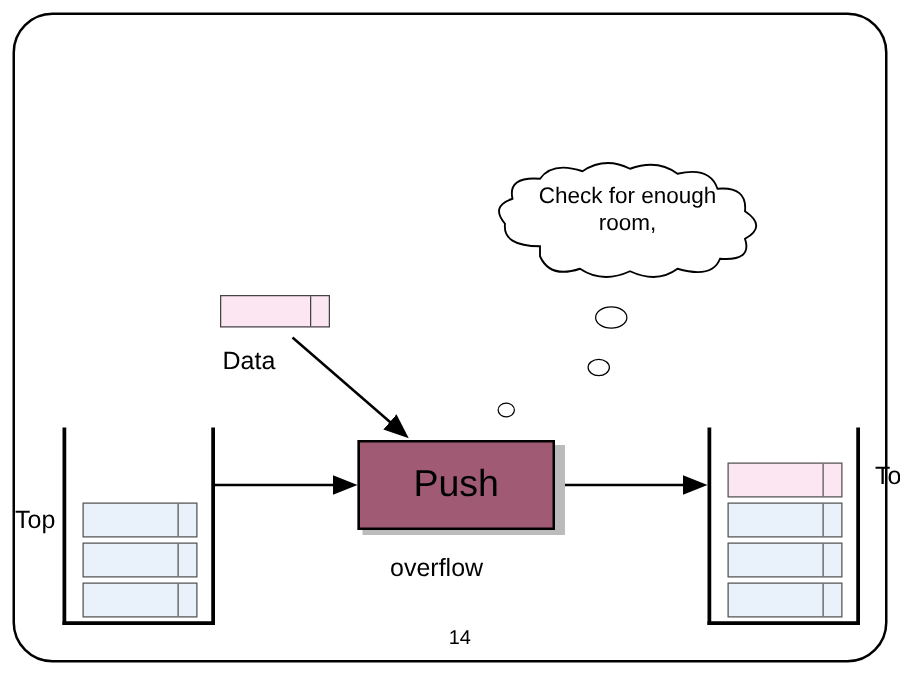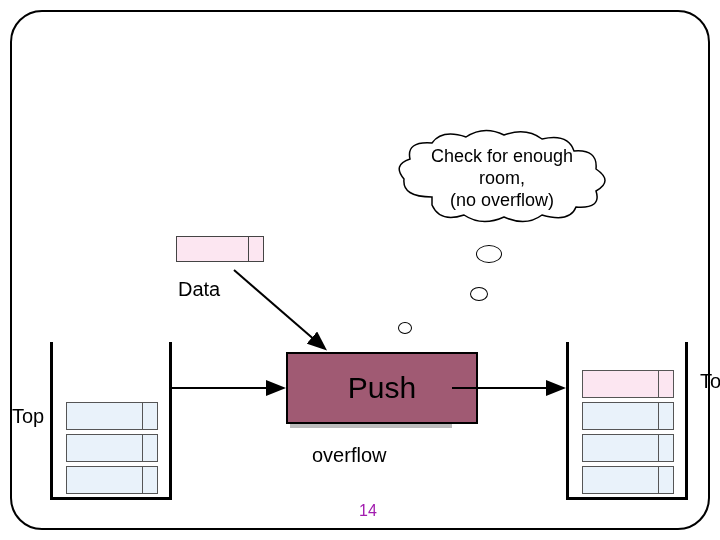--- a/index.html
+++ b/index.html
@@ -100,41 +100,41 @@
     left: 688px; top: 358px;
     font-size: 20px;
   }
 
   
   .push-shadow {
     left: 278px; top: 344px; width: 162px; height: 72px;
     background: #bbb;
   }
   .push-block {
-    left: 274px; top: 340px; width: 192px; height: 72px;
+    left: 274px; top: 340px; width: 158px; height: 72px;
     background: #a05a73;
     border: 2px solid #000;
     box-sizing: border-box;
     display: flex;
     align-items: center;
     justify-content: center;
     font-size: 30px;
   }
 
   
   .operation-label {
     left: 300px; top: 432px;
     font-size: 20px;
   }
 
   
   .slide-no {
     left: 347px; top: 490px;
     font-size: 16px;
-    color: #a21caf;
+    color: #000000;
   }
 
   
   .bubble {
     position: absolute;
     border: 1px solid #000;
     border-radius: 50%;
     background: #fff;
   }
 
@@ -163,21 +163,20 @@
                Q222 54 204 64 
                Q210 82 184 80 
                Q178 96 150 88 
                Q134 100 112 90 
                Q90 100 72 88 
                Q48 96 40 78 Z" fill="#fff" stroke="#000" stroke-width="1.5"></path>
     </svg>
     <div class="cloud-text">
       <span>Check for enough</span><br>
       <span>room,</span><br>
-      <span>(no overflow)</span>
     </div>
   </div>
 
   <div class="bubble" style="left:464px; top:233px; width:24px; height:16px;"></div>
   <div class="bubble" style="left:458px; top:275px; width:16px; height:12px;"></div>
   <div class="bubble" style="left:386px; top:310px; width:12px; height:10px;"></div>
 
   <div class="abs data-cell"></div>
   <div class="abs data-label">Data</div>
 

